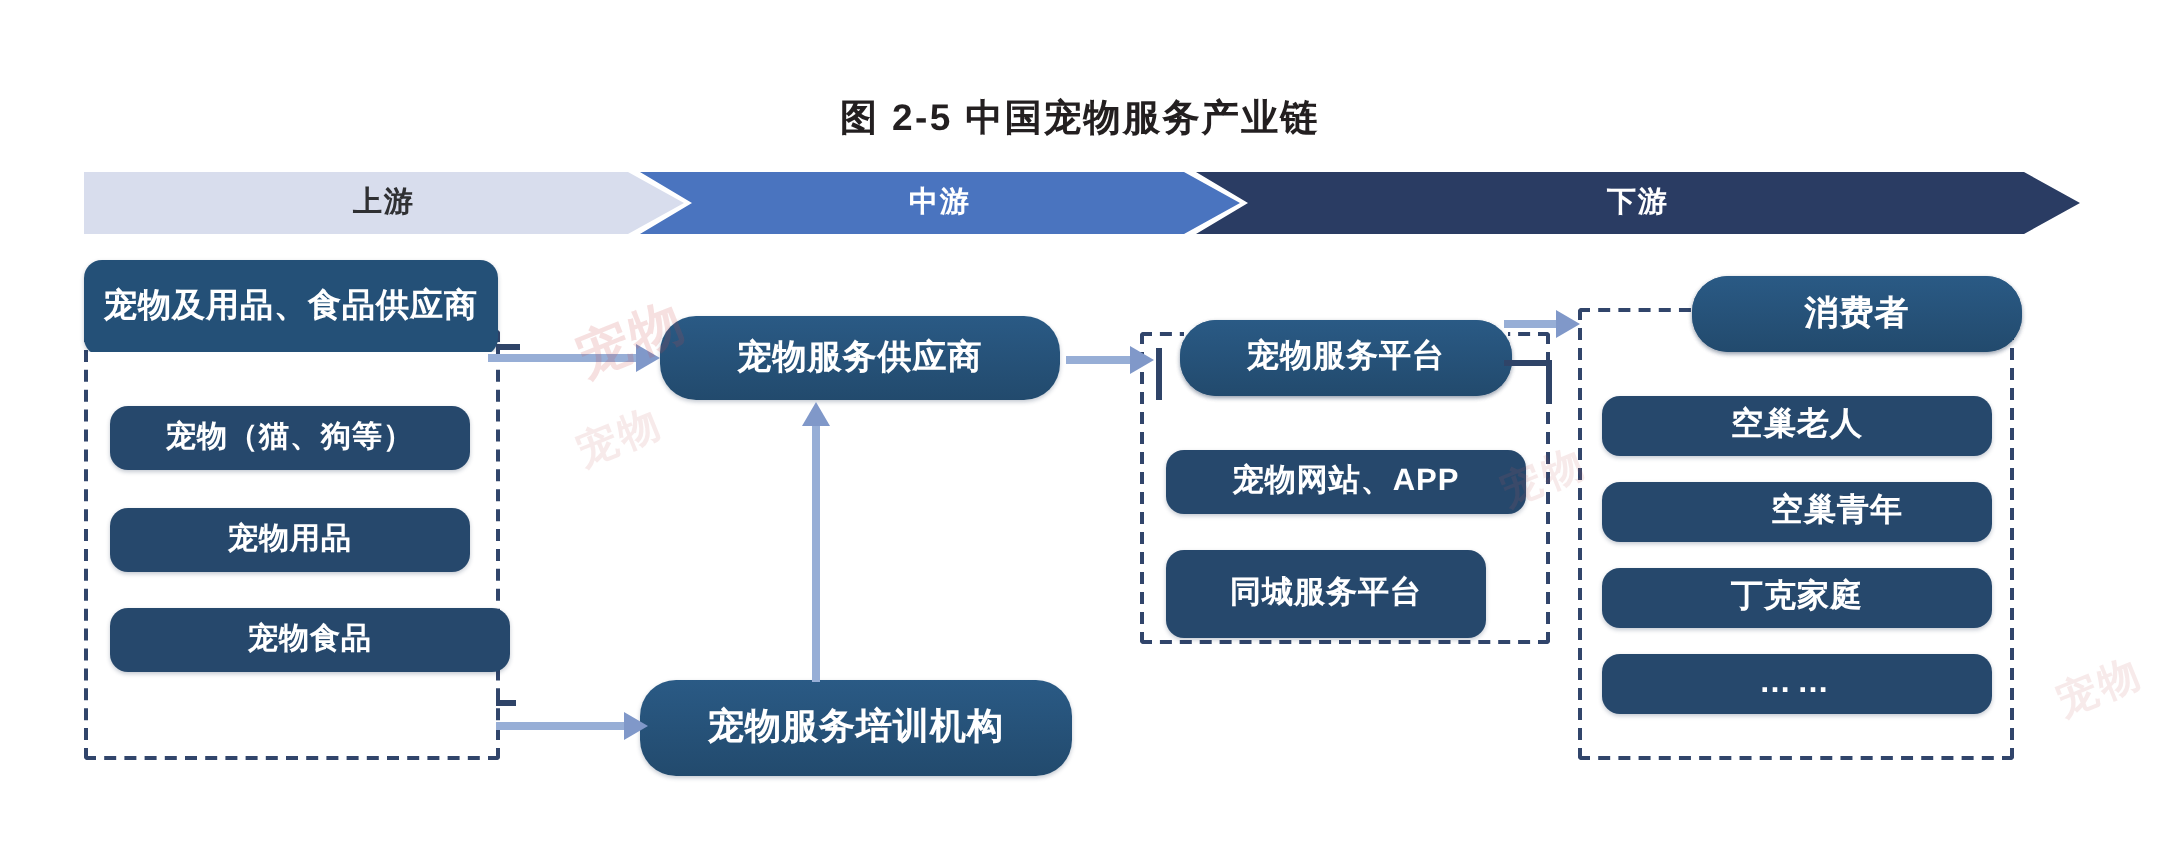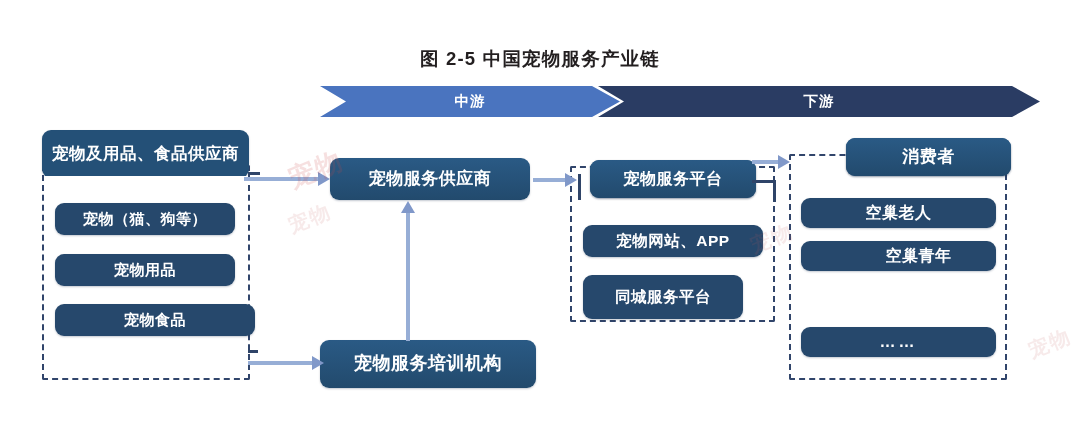--- a/index.html
+++ b/index.html
@@ -59,20 +59,21 @@
     display: flex; align-items: center; justify-content: center;
     text-align: center;
     font-weight: bold;
     letter-spacing: 0.5px;
     line-height: 1.18;
     box-shadow: 0 1px 2px rgba(20,40,70,.25);
   }
   .node.darker { background: #26486c; }
   .node.gradient {
     background: linear-gradient(180deg,#2a5a85 0%, #224a6d 100%);
+    border-radius: 18px;
   }
 
   
   .dashed {
     position: absolute;
     border: 2px dashed #31456b;
     background: transparent;
     border-radius: 2px;
   }
 
@@ -116,20 +117,23 @@
   .wm2 { color: rgba(190,90,90,0.13); font-size: 20px; }
 </style>
 </head>
 <body>
 
 <div id="stage">
 
   <div class="title">图 2-5 中国宠物服务产业链</div>
 
   <div class="banner">
+    <div class="chev chev-up">
+      <span>上游</span>
+    </div>
     <div class="chev chev-mid">
       <span>中游</span>
     </div>
     <div class="chev chev-down">
       <span>下游</span>
     </div>
   </div>
 
   <div class="dashed" style="left:42px; top:165px; width:208px; height:215px;"></div>
 
@@ -184,20 +188,23 @@
   <div class="node gradient" style="left:846px; top:138px; width:165px; height:38px; font-size:17px;">
     <span>消费者</span>
   </div>
 
   <div class="node darker" style="left:801px; top:198px; width:195px; height:30px; font-size:16px;justify-content:center;">
     <span>空巢老人</span>
   </div>
   <div class="node darker" style="left:801px; top:241px; width:195px; height:30px; font-size:16px;padding-left:40px;">
     <span>空巢青年</span>
   </div>
+  <div class="node darker" style="left:801px; top:284px; width:195px; height:30px; font-size:16px;">
+    <span>丁克家庭</span>
+  </div>
   <div class="node darker" style="left:801px; top:327px; width:195px; height:30px; font-size:16px; letter-spacing:3px;">
     <span>……</span>
   </div>
 
   <div class="stub" style="left:248px; top:172px; width:12px; height:3px;"></div>
   <div class="arrow-h" style="left:244px; top:172px; width:88px;">
     <div class="shaft" style="width:76px;"></div>
     <div class="head" style="left:74px;"></div>
   </div>
 

